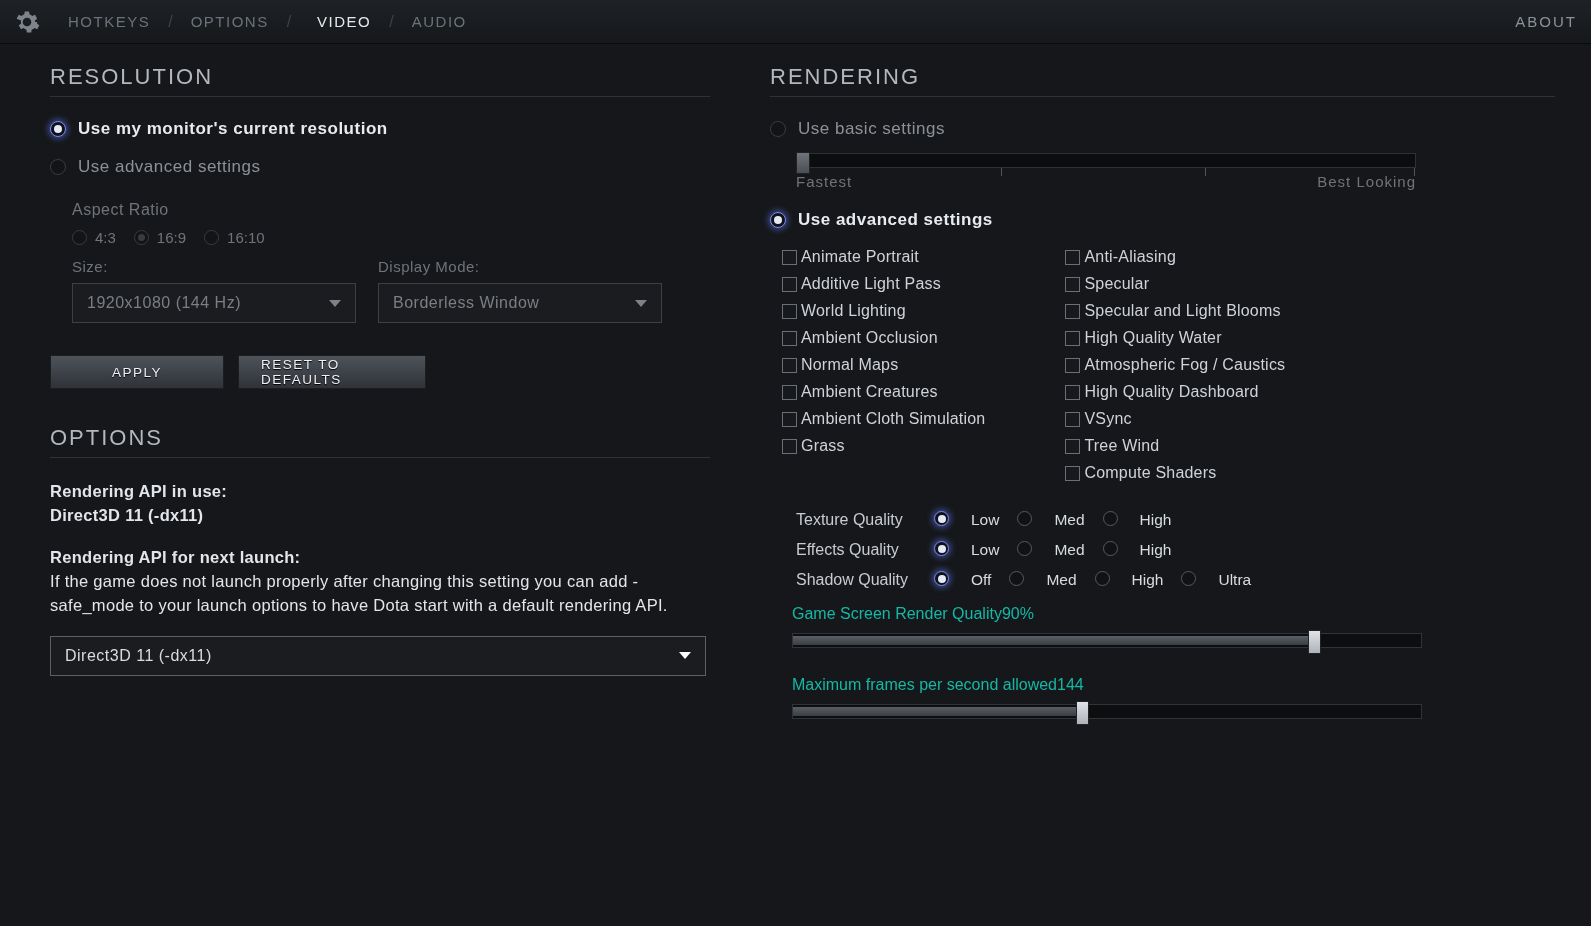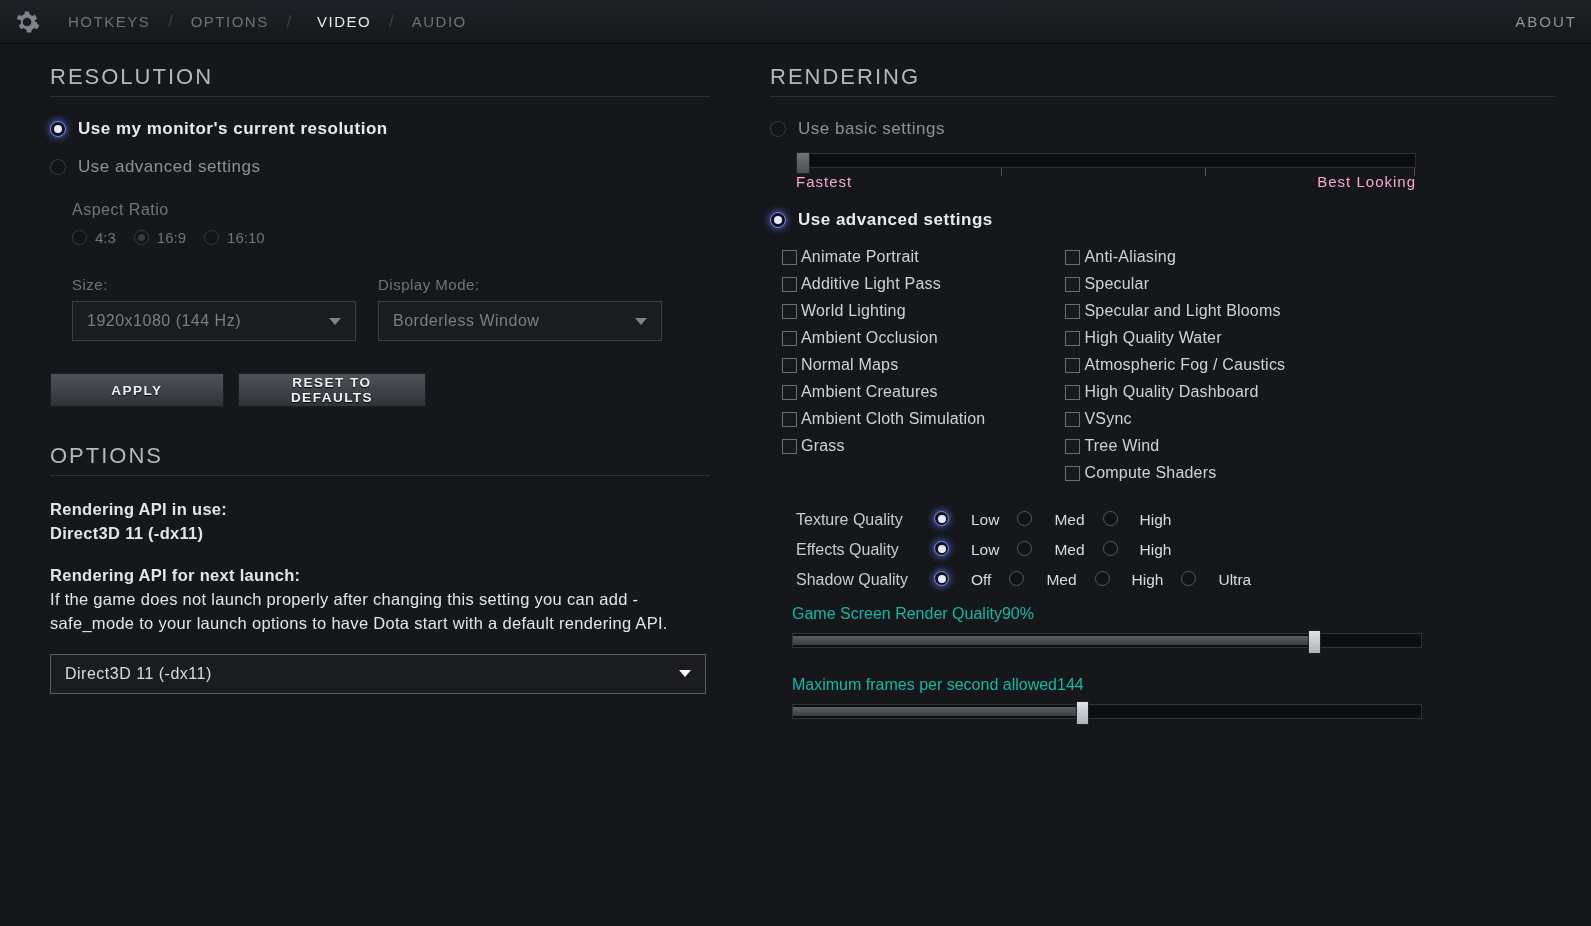--- a/index.html
+++ b/index.html
@@ -74,21 +74,21 @@
   background:#e5e9f5;
   border-radius:50%;
   left:3px; top:3px;
 }
 .radio.dim { opacity:.55; }
 .radio-label { font-size:17px; color:#e7eaee; font-weight:600; letter-spacing:.5px;}
 .radio-label.dim { color:#8c9198; font-weight:500;}
 
 .aspect-block { padding-left:22px; margin-top:24px; }
 .aspect-title { color:#6f747b; font-size:16px; letter-spacing:.5px; margin-bottom:10px;}
-.aspect-opts { display:flex; gap:18px; align-items:center; margin-bottom:30px;}
+.aspect-opts { display:flex; gap:18px; align-items:center; margin-bottom:12px;}
 .aspect-opt { display:flex; align-items:center; gap:8px; }
 .aspect-opt .radio{ margin-right:0; width:15px;height:15px;}
 .aspect-opt .radio.filled::after{
   content:""; position:absolute; width:7px;height:7px;
   background:#55595f; border-radius:50%; left:3px; top:3px;
 }
 .aspect-opt span{ color:#6f747b; font-size:15px;}
 
 .field-row { display:flex; gap:22px; }
 .field { display:flex; flex-direction:column; }
@@ -108,24 +108,23 @@
 
 .btn-row { display:flex; gap:14px; margin-top:32px; margin-bottom:36px;}
 .btn {
   height:34px;
   padding: 0 22px;
   background: linear-gradient(#4e535a,#2f3338);
   border:1px solid #1c1e21;
   color:#eef0f3;
   letter-spacing:1.5px;
   font-size:13.5px;
-  font-weight:700;
+  font-weight:400;
   display:flex;align-items:center;justify-content:center;
   text-shadow:0 1px 1px #000;
-  text-align:center;
 }
 .btn.wide{ width:174px;}
 .btn.wider{ width:188px;}
 
 .opt-heading { margin-top:6px;}
 .opt-text { font-size:16.5px; line-height:1.45; color:#e2e5e9; letter-spacing:.3px;}
 .opt-text.bold { font-weight:600;}
 .opt-block { margin-bottom:18px;}
 .wide-drop { width:656px; margin-top:12px; border:1px solid #5b6067;}
 .wide-drop .chev{ border-top-color:#fff;}
@@ -139,21 +138,21 @@
   border:1px solid #2d3034;
   position:relative;
   width:620px;
 }
 .slider-thumb {
   position:absolute; top:-2px; left:-1px;
   width:14px; height:22px;
   background:linear-gradient(#6f747a,#4a4f55);
   border:1px solid #222;
 }
-.slider-lbls{display:flex;justify-content:space-between; color:#f9a8d4; font-size:15px; letter-spacing:1px; margin-top:5px;}
+.slider-lbls{display:flex;justify-content:space-between; color:#737373; font-size:15px; letter-spacing:1px; margin-top:5px;}
 
 .checkbox-row { display:flex; gap:4px; align-items:center; margin-bottom:9px;}
 .checkbox {
   width:15px;height:15px; border:1px solid #6a6f77; background:#17191c;
 }
 .checkbox-label { color:#cfd3d9; font-size:16px; letter-spacing:.2px;}
 .check-cols{ display:flex; gap:80px; padding-left:12px; margin-top:4px; margin-bottom:20px;}
 
 .quality-row { display:flex; align-items:center; gap:18px; margin-bottom:12px; padding-left:26px;}
 .q-label{ color:#c8ccd1; font-size:16px; width:120px; }

